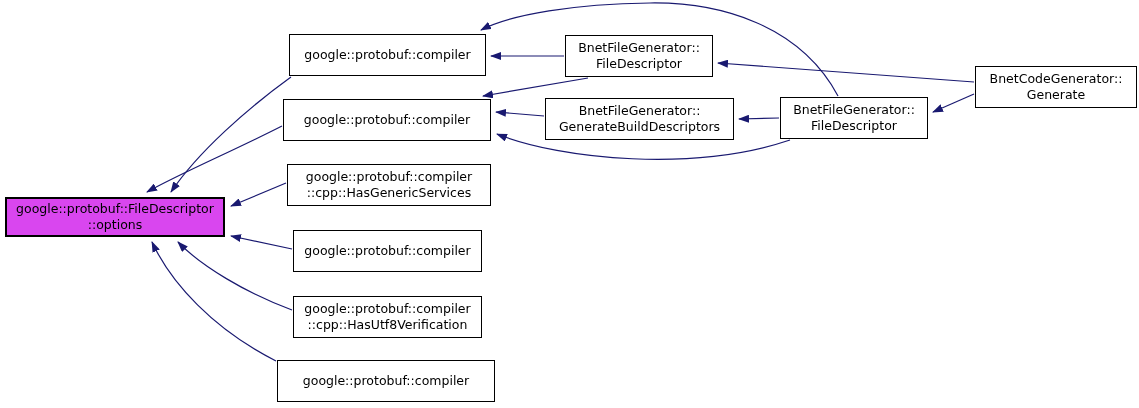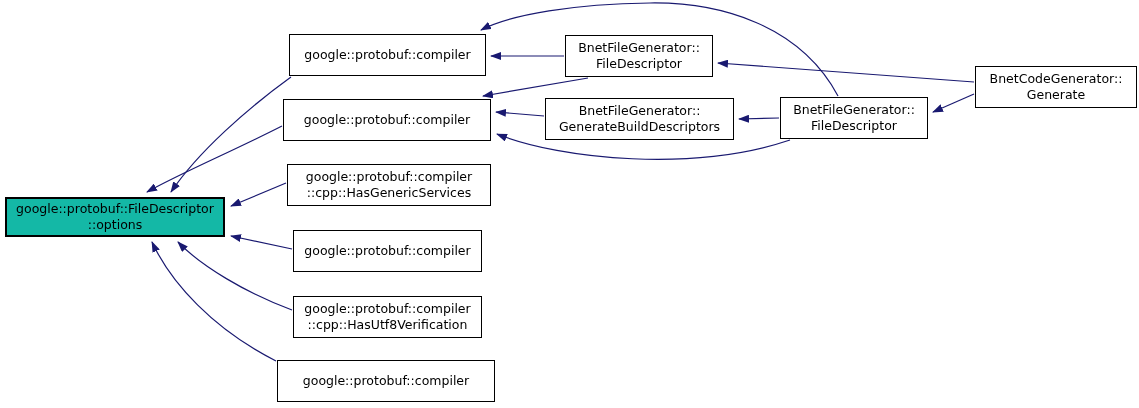--- a/index.html
+++ b/index.html
@@ -32,21 +32,21 @@
     line-height: 16px;
     text-align: center;
     display: flex;
     flex-direction: column;
     justify-content: center;
     align-items: center;
     white-space: nowrap;
     cursor: pointer;
   }
   .node.highlighted {
-    background: #14b8a6;
+    background: #d946ef;
     border-width: 2px;
     cursor: default;
   }
   .edge {
     fill: none;
     stroke-width: 1.2;
   }
 </style>
 </head>
 <body>

